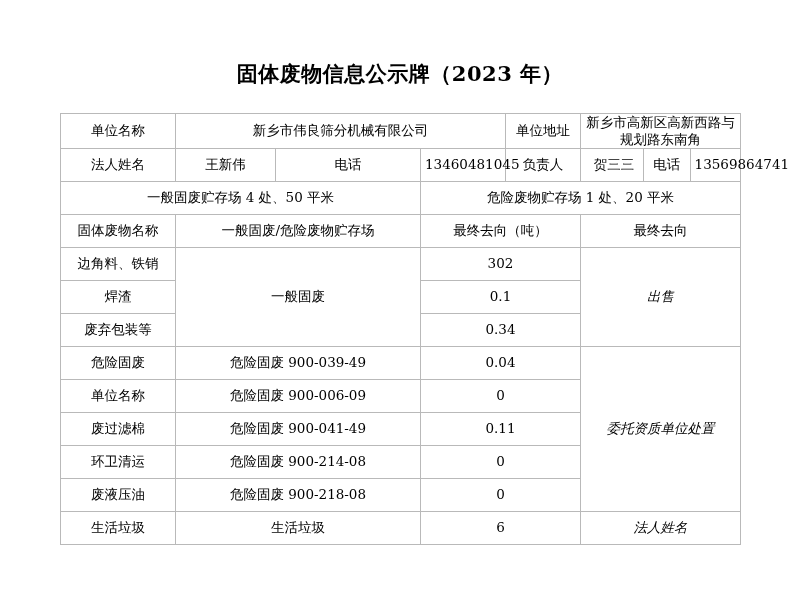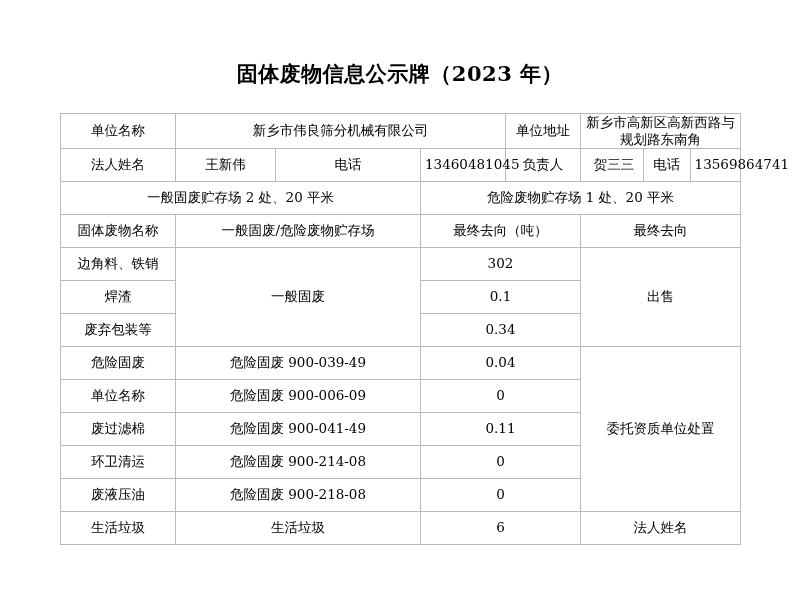--- a/index.html
+++ b/index.html
@@ -47,20 +47,21 @@
     padding: 0 4px;
     height: 32px;
     line-height: 1.25;
     color: #000;
   }
   td.hdr {
     font-weight: normal;
   }
   td.blue {
     color: #3333cc;
+    font-style: italic;
   }
   .nowrap { white-space: nowrap; }
 </style>
 </head>
 <body>
 
 <div id="page">
 
   <div id="doc-title">固体废物信息公示牌（2023 年）</div>
 
@@ -96,21 +97,21 @@
                 <tr>
               <td style="border:none;width:33%">贺三三</td>
               <td style="border-left:1px solid #b9b9b9;border-top:none;border-bottom:none;border-right:1px solid #b9b9b9;width:25%">电话</td>
               <td style="border:none">13569864741</td>
             </tr>
           </tbody>
             </table>
         </td>
       </tr>
       <tr>
-        <td colspan="3">一般固废贮存场 2 处、20 平米</td>
+        <td colspan="3">一般固废贮存场 4 处、50 平米</td>
         <td colspan="3">危险废物贮存场 1 处、20 平米</td>
       </tr>
       <tr>
         <td class="hdr">固体废物名称</td>
         <td class="hdr" colspan="2">一般固废/危险废物贮存场</td>
         <td class="hdr" colspan="2">最终去向（吨）</td>
         <td class="hdr">最终去向</td>
       </tr>
 
       <tr>

